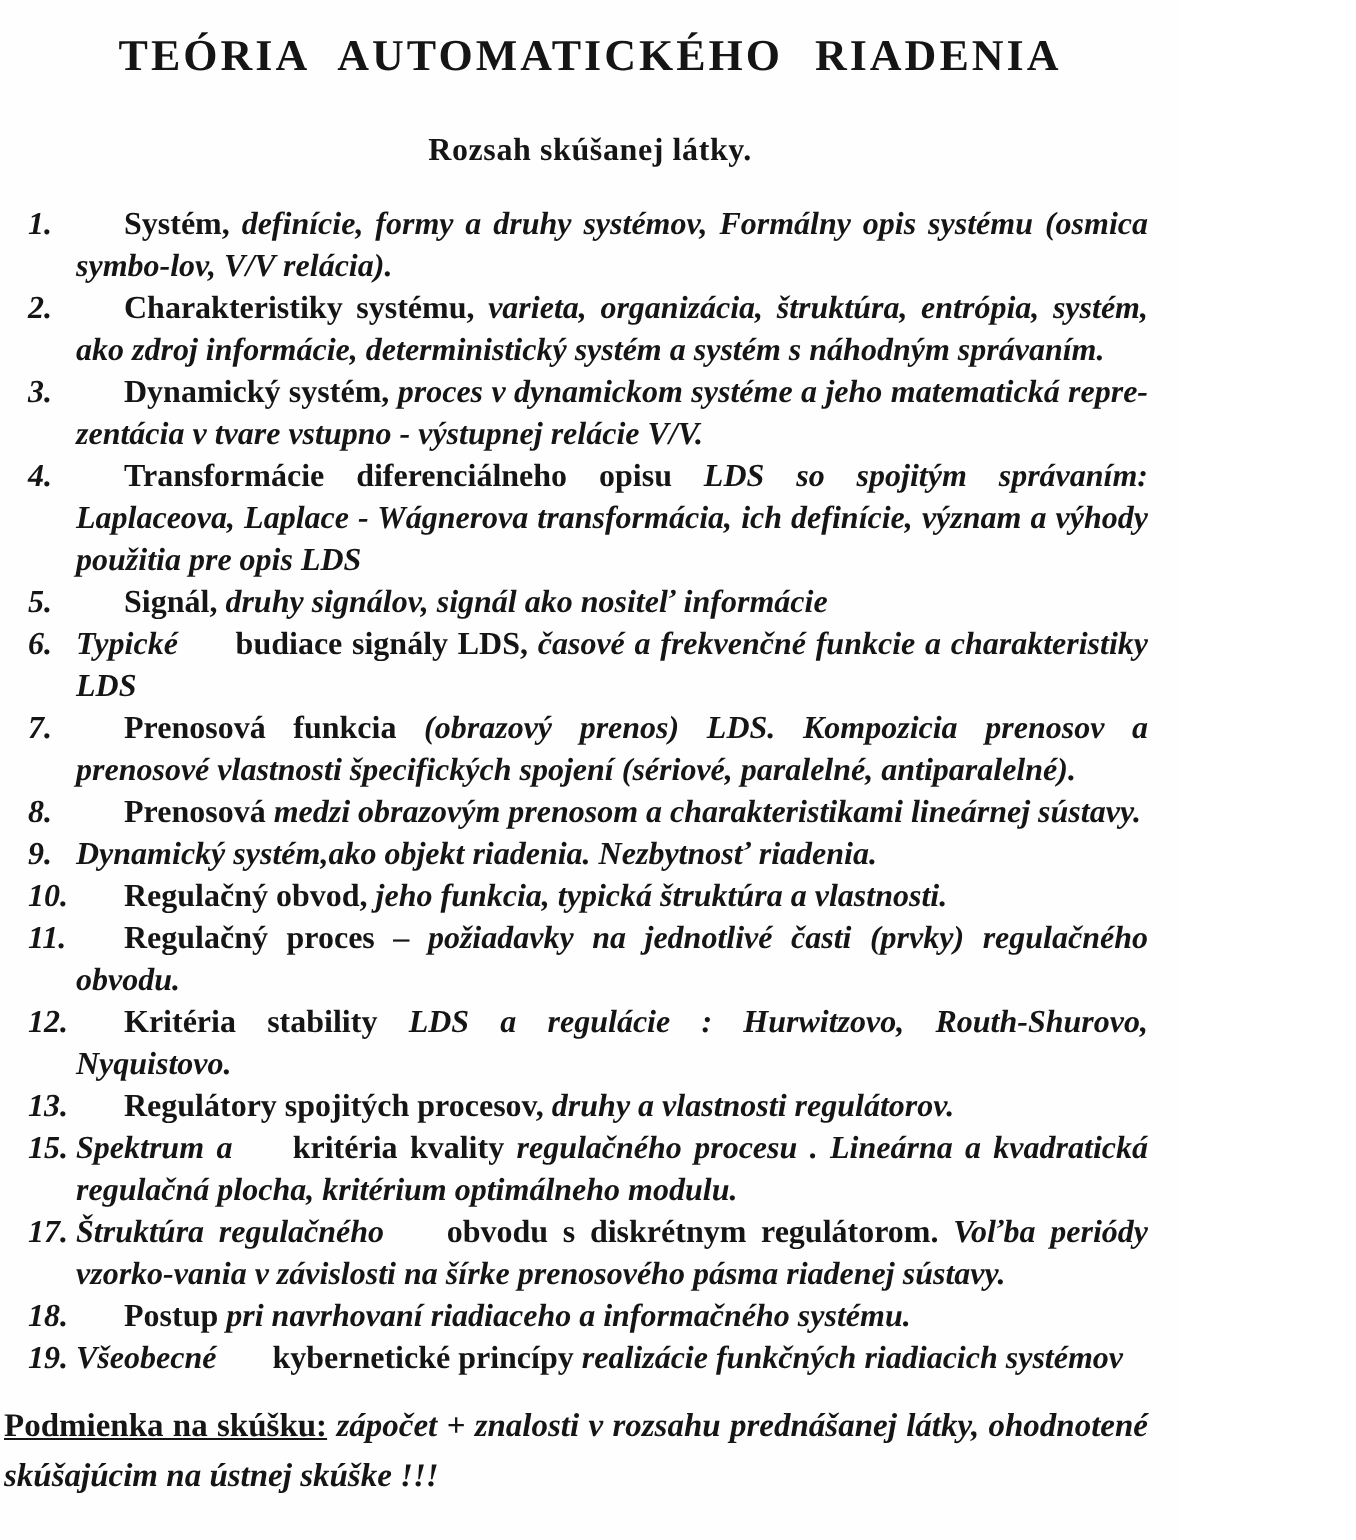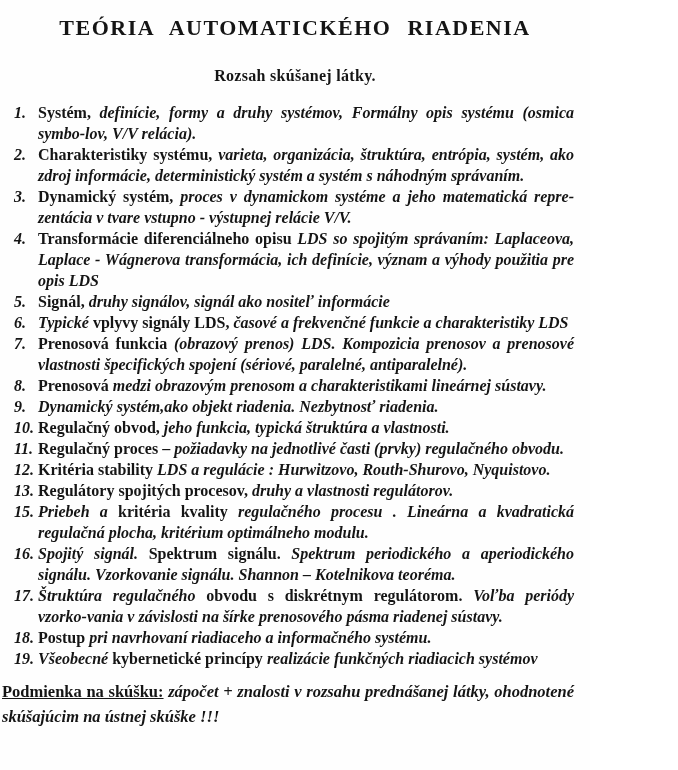--- a/index.html
+++ b/index.html
@@ -50,21 +50,21 @@
     font-weight: bold;
   }
   .item .num {
     position: absolute;
     left: 0;
     top: 0;
     width: 22px;
     font-style: italic;
     text-align: left;
   }
-  .seg-b  { font-style: normal; }
+  .seg-b  { font-style: normal; margin-left: 24px; }
   .seg-bi { font-style: italic; }
   .seg-bu { font-style: normal; text-decoration: underline; }
   .doc-footer {
     margin: 10px 16px 0 2px;
     text-align: justify;
     font-size: 16.5px;
     line-height: 25px;
     font-weight: bold;
   }
 </style>
@@ -73,28 +73,27 @@
 
 <div class="page">
   <h1 class="doc-title">TEÓRIA AUTOMATICKÉHO RIADENIA</h1>
   <p class="doc-subtitle">Rozsah skúšanej látky.</p>
   <div class="topic-list" id="topic-list">
       <div class="item"><span class="num">1.</span><span class="seg seg-b">Systém, </span><span class="seg seg-bi">definície, formy a druhy systémov, Formálny opis systému (osmica symbo-lov, V/V relácia).</span></div>
       <div class="item"><span class="num">2.</span><span class="seg seg-b">Charakteristiky systému, </span><span class="seg seg-bi">varieta, organizácia, štruktúra, entrópia, systém, ako zdroj informácie, deterministický systém a systém s náhodným správaním.</span></div>
       <div class="item"><span class="num">3.</span><span class="seg seg-b">Dynamický systém, </span><span class="seg seg-bi">proces v dynamickom systéme a jeho matematická repre-zentácia v tvare vstupno - výstupnej relácie V/V.</span></div>
       <div class="item"><span class="num">4.</span><span class="seg seg-b">Transformácie diferenciálneho opisu </span><span class="seg seg-bi">LDS so spojitým správaním: Laplaceova, Laplace - Wágnerova transformácia, ich definície, význam a výhody použitia pre opis LDS</span></div>
       <div class="item"><span class="num">5.</span><span class="seg seg-b">Signál, </span><span class="seg seg-bi">druhy signálov, signál ako nositeľ informácie</span></div>
-      <div class="item"><span class="num">6.</span><span class="seg seg-bi">Typické </span><span class="seg seg-b">vplyvy signály LDS, </span><span class="seg seg-bi">časové a frekvenčné funkcie a charakteristiky LDS</span></div>
+      <div class="item"><span class="num">6.</span><span class="seg seg-bi">Typické </span><span class="seg seg-b">budiace signály LDS, </span><span class="seg seg-bi">časové a frekvenčné funkcie a charakteristiky LDS</span></div>
       <div class="item"><span class="num">7.</span><span class="seg seg-b">Prenosová funkcia </span><span class="seg seg-bi">(obrazový prenos) LDS. Kompozicia prenosov a prenosové vlastnosti špecifických spojení (sériové, paralelné, antiparalelné).</span></div>
       <div class="item"><span class="num">8.</span><span class="seg seg-b">Prenosová </span><span class="seg seg-bi">medzi obrazovým prenosom a charakteristikami lineárnej sústavy.</span></div>
       <div class="item"><span class="num">9.</span><span class="seg seg-bi">Dynamický systém,ako objekt riadenia. Nezbytnosť riadenia.</span></div>
       <div class="item"><span class="num">10.</span><span class="seg seg-b">Regulačný obvod, </span><span class="seg seg-bi">jeho funkcia, typická štruktúra a vlastnosti.</span></div>
       <div class="item"><span class="num">11.</span><span class="seg seg-b">Regulačný proces – </span><span class="seg seg-bi">požiadavky na jednotlivé časti (prvky) regulačného obvodu.</span></div>
       <div class="item"><span class="num">12.</span><span class="seg seg-b">Kritéria stability </span><span class="seg seg-bi">LDS a regulácie : Hurwitzovo, Routh-Shurovo, Nyquistovo.</span></div>
       <div class="item"><span class="num">13.</span><span class="seg seg-b">Regulátory spojitých procesov, </span><span class="seg seg-bi">druhy a vlastnosti regulátorov.</span></div>
-      <div class="item"><span class="num">15.</span><span class="seg seg-bi">Priebeh a </span><span class="seg seg-b">kritéria kvality </span><span class="seg seg-bi">regulačného procesu . Lineárna a kvadratická regulačná plocha, kritérium optimálneho modulu.</span></div>
-      <div class="item"><span class="num">16.</span><span class="seg seg-bi">Spojitý signál. </span><span class="seg seg-b">Spektrum signálu. </span><span class="seg seg-bi">Spektrum periodického a aperiodického signálu. Vzorkovanie signálu. Shannon – Kotelnikova teoréma.</span></div>
+      <div class="item"><span class="num">15.</span><span class="seg seg-bi">Spektrum a </span><span class="seg seg-b">kritéria kvality </span><span class="seg seg-bi">regulačného procesu . Lineárna a kvadratická regulačná plocha, kritérium optimálneho modulu.</span></div>
       <div class="item"><span class="num">17.</span><span class="seg seg-bi">Štruktúra regulačného </span><span class="seg seg-b">obvodu s diskrétnym regulátorom. </span><span class="seg seg-bi">Voľba periódy vzorko-vania v závislosti na šírke prenosového pásma riadenej sústavy.</span></div>
       <div class="item"><span class="num">18.</span><span class="seg seg-b">Postup </span><span class="seg seg-bi">pri navrhovaní riadiaceho a informačného systému.</span></div>
       <div class="item"><span class="num">19.</span><span class="seg seg-bi">Všeobecné </span><span class="seg seg-b">kybernetické princípy </span><span class="seg seg-bi">realizácie funkčných riadiacich systémov</span></div>
     </div>
   <p class="doc-footer" id="doc-footer"><span class="seg seg-bu">Podmienka na skúšku:</span><span class="seg seg-bi"> zápočet + znalosti v rozsahu prednášanej látky, ohodnotené skúšajúcim na ústnej skúške !!!</span></p>
 </div>
 
 </body></html>

